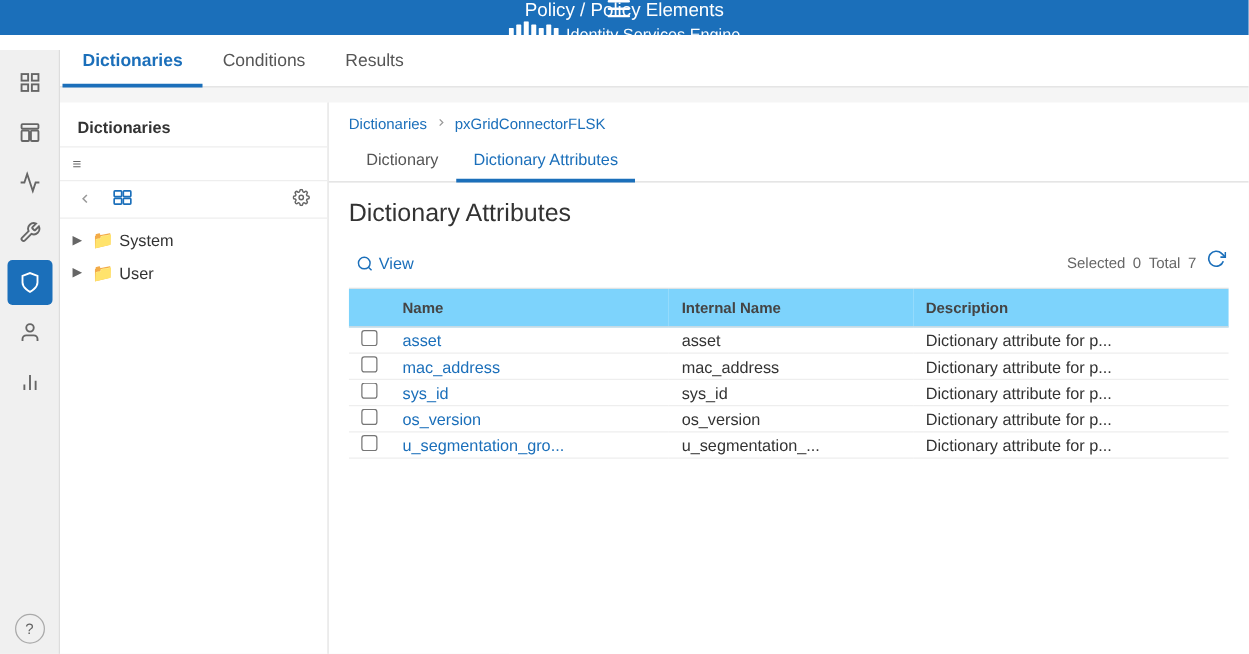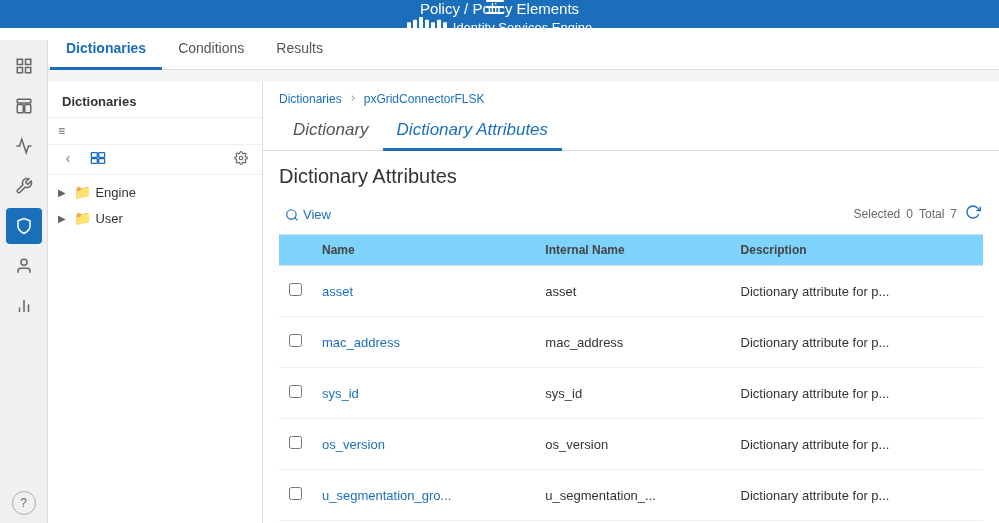--- a/index.html
+++ b/index.html
@@ -165,25 +165,24 @@
     .tabs {
       display: flex;
       align-items: stretch;
       padding: 0 16px;
       border-bottom: 1px solid #ddd;
       margin-top: 6px;
     }
     .tab {
       padding: 8px 14px;
       cursor: pointer;
-      font-size: 17px;
+      font-size: 13px;
       color: #555;
       border-bottom: 3px solid transparent;
       margin-bottom: -1px;
-      font-style: italic;
     }
     .tab.active {
       color: #1b6fba;
       border-bottom: 3px solid #1b6fba;
       font-weight: 500;
     }
 
     
     .content-body {
       padding: 14px 16px 0;
@@ -244,21 +243,21 @@
       text-align: left;
       padding: 8px 10px;
       background: #7dd3fc;
       border-bottom: 1px solid #ddd;
       border-top: 1px solid #ddd;
       font-weight: 600;
       color: #444;
       font-size: 12px;
     }
     .data-table td {
-      padding: 17px 10px;
+      padding: 2px 10px;
       border-bottom: 1px solid #eee;
       color: #333;
     }
     .data-table .checkbox-cell { width: 30px; }
     .data-table input[type="checkbox"] { cursor: pointer; }
     .data-table a { color: #1b6fba; text-decoration: none; cursor: pointer; }
 
     
     .cisco-logo { width: 40px; height: 20px; fill: white; }
   </style>
@@ -369,21 +368,21 @@
         <svg width="14" height="14" viewBox="0 0 24 24" fill="none" stroke="#666" stroke-width="2">
           <circle cx="12" cy="12" r="3"></circle>
           <path d="M19.4 15a1.65 1.65 0 0 0 .33 1.82l.06.06a2 2 0 0 1-2.83 2.83l-.06-.06a1.65 1.65 0 0 0-1.82-.33 1.65 1.65 0 0 0-1 1.51V21a2 2 0 0 1-4 0v-.09A1.65 1.65 0 0 0 9 19.4a1.65 1.65 0 0 0-1.82.33l-.06.06a2 2 0 0 1-2.83-2.83l.06-.06A1.65 1.65 0 0 0 4.68 15a1.65 1.65 0 0 0-1.51-1H3a2 2 0 0 1 0-4h.09A1.65 1.65 0 0 0 4.6 9a1.65 1.65 0 0 0-.33-1.82l-.06-.06a2 2 0 0 1 2.83-2.83l.06.06A1.65 1.65 0 0 0 9 4.68a1.65 1.65 0 0 0 1-1.51V3a2 2 0 0 1 4 0v.09a1.65 1.65 0 0 0 1 1.51 1.65 1.65 0 0 0 1.82-.33l.06-.06a2 2 0 0 1 2.83 2.83l-.06.06A1.65 1.65 0 0 0 19.4 9a1.65 1.65 0 0 0 1.51 1H21a2 2 0 0 1 0 4h-.09a1.65 1.65 0 0 0-1.51 1z"></path>
         </svg>
       </div>
     </div>
     <div class="tree-items">
       <div class="tree-item">
         <span class="chevron">▶</span>
         <span class="folder-icon">📁</span>
-        <span class="label">Engine</span>
+        <span class="label">System</span>
       </div>
       <div class="tree-item">
         <span class="chevron">▶</span>
         <span class="folder-icon">📁</span>
         <span class="label">User</span>
       </div>
     </div>
   </div>
 
   <div class="right-content">

